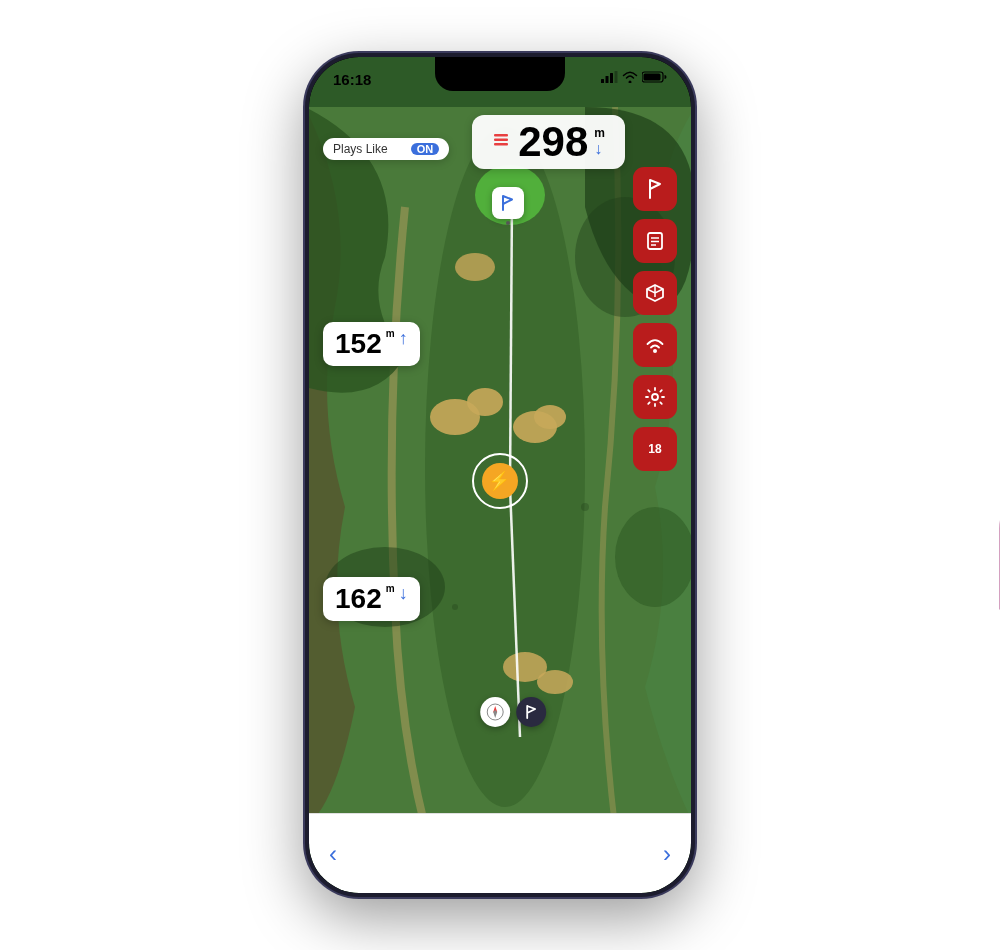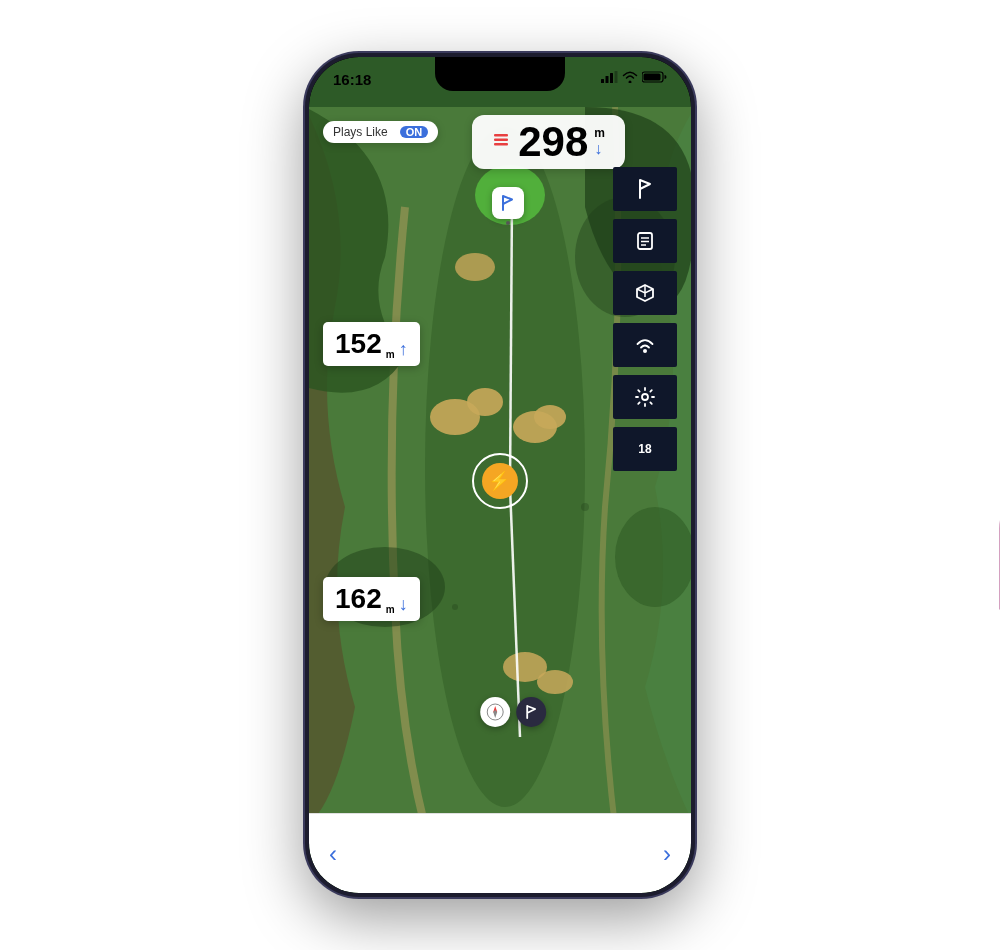--- a/index.html
+++ b/index.html
@@ -90,28 +90,28 @@
       position: absolute;
       top: 50px;
       left: 0; right: 0;
       height: 720px;
       overflow: hidden;
       background: #3a6b34;
     }
     
     .plays-like-badge {
       position: absolute;
-      top: 14px;
+      top: 31px;
       left: 14px;
       background: white;
       border-radius: 20px;
       padding: 4px 10px;
       display: flex;
       align-items: center;
-      gap: 12px;
+      gap: 23px;
       font-size: 12px;
       font-weight: 500;
       color: #333;
       z-index: 50;
       box-shadow: 0 2px 8px rgba(0,0,0,0.2);
     }
     .plays-like-on {
       background: #3b6fdc;
       color: white;
       border-radius: 10px;
@@ -143,40 +143,40 @@
     .toolbar {
       position: absolute;
       top: 60px;
       right: 14px;
       display: flex;
       flex-direction: column;
       gap: 8px;
       z-index: 50;
     }
     .toolbar-btn {
-      width: 64px;
+      width: 44px;
       height: 44px;
-      background: #0f172a;
-      border-radius: 2px;
+      background: #b91c1c;
+      border-radius: 11px;
       display: flex;
       align-items: center;
       justify-content: center;
       color: white;
       font-size: 18px;
       cursor: pointer;
     }
     
     .dist-badge {
       position: absolute;
       left: 14px;
       background: white;
-      border-radius: 5px;
+      border-radius: 10px;
       padding: 6px 12px;
       display: flex;
-      align-items: flex-end;
+      align-items: flex-start;
       gap: 4px;
       box-shadow: 0 2px 8px rgba(0,0,0,0.25);
       z-index: 50;
     }
     .dist-badge-number {
       font-size: 28px;
       font-weight: 700;
       color: #000;
     }
     .dist-badge-unit {

